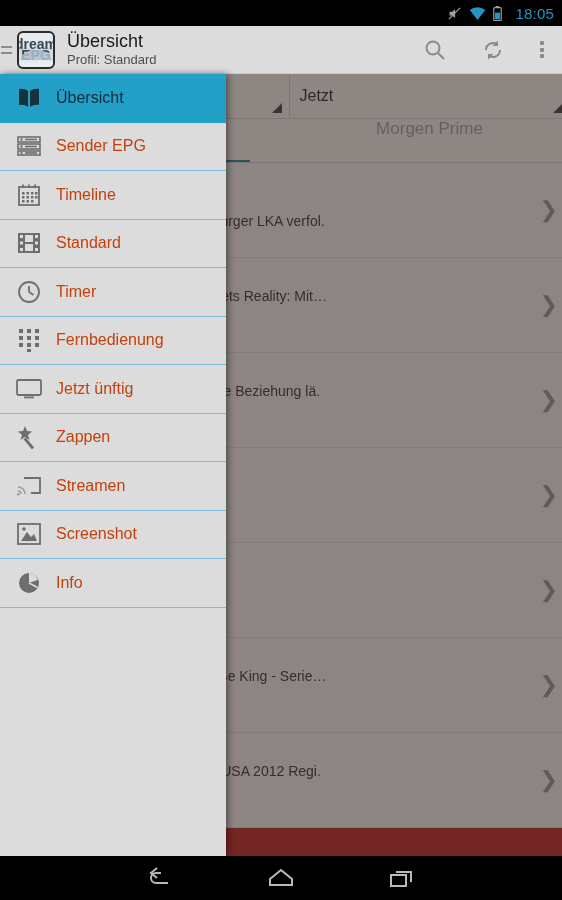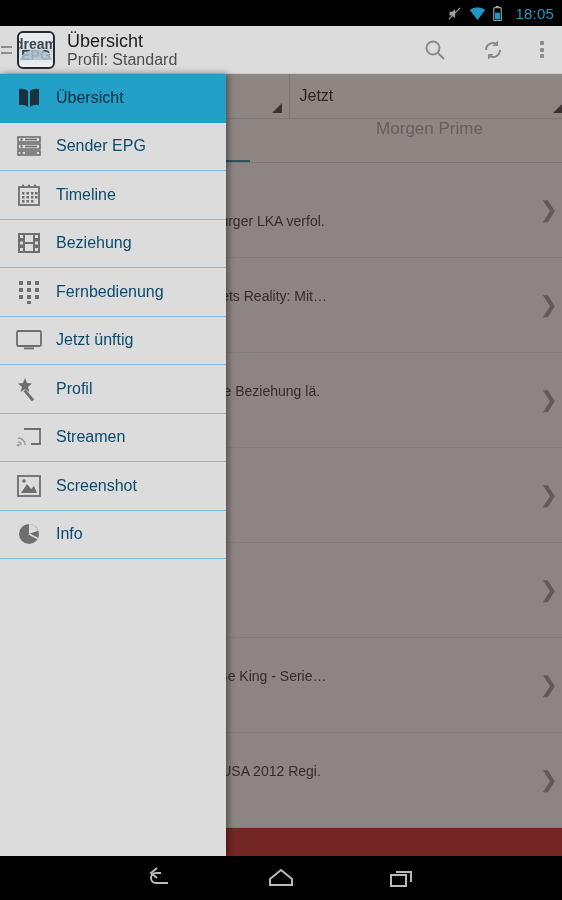--- a/index.html
+++ b/index.html
@@ -39,21 +39,21 @@
     justify-content: center; overflow: hidden; position: relative;
   }
   .app-logo span { font-size: 14px; color: #3a4750; line-height: 11px; font-weight: bold; }
   .logo-wave {
     position: absolute; left: -4px; right: -4px; top: 13px; height: 14px;
     background: radial-gradient(ellipse at 50% 120%, #aebfcc 0%, #aebfcc 55%, transparent 56%);
     opacity: .85;
   }
   .titles { margin-left: 12px; flex: 1; }
   .title-main { font-size: 18px; color: #1a1a1a; line-height: 21px; }
-  .title-sub { font-size: 16px; color: #4d4d4d; line-height: 16px; }
+  .title-sub { font-size: 13px; color: #4d4d4d; line-height: 16px; }
   .ab-actions { display: flex; align-items: center; gap: 0; }
   .ab-btn {
     width: 58px; height: 48px; display: flex;
     align-items: center; justify-content: center;
   }
   .ab-btn.overflow { width: 40px; }
   .dots i {
     display: block; width: 4px; height: 4px; background: #8a8a8a;
     border-radius: 1px; margin: 2.5px 0;
   }
@@ -115,21 +115,21 @@
   .nav-item {
     height: 48.5px; display: flex; align-items: center; padding-left: 14px;
     border-bottom: 1px solid #7fbde0;
   }
   .nav-item.selected { background: #23a0c8; border-bottom-color: #23a0c8; }
   .nav-item.first { border-top: none; }
   .nav-ico {
     width: 30px; height: 30px; margin-right: 12px;
     display: flex; align-items: center; justify-content: center; flex: none;
   }
-  .nav-label { font-size: 16px; color: #0c4a6e; }
+  .nav-label { font-size: 16px; color: #c2410c; }
   .nav-item.selected .nav-label { color: #0d2d39; }
 
   
   .navbar {
     position: absolute; bottom: 0; left: 0; width: 562px; height: 44px;
     background: #000; display: flex; align-items: center; justify-content: center;
   }
   .nav-btn { width: 120px; display: flex; align-items: center; justify-content: center; }
 </style>
 </head>
@@ -333,23 +333,33 @@
               <rect x="3" y="9.5" width="3" height="3"></rect>
               <rect x="3" y="16" width="3" height="3"></rect>
             <rect x="18" y="3" width="3" height="3"></rect>
               <rect x="18" y="9.5" width="3" height="3"></rect>
               <rect x="18" y="16" width="3" height="3"></rect>
             <rect x="8" y="3" width="8" height="7"></rect>
               <rect x="8" y="12" width="8" height="7"></rect>
           </g>
         </svg>
       </span>
-      <span class="nav-label">Beziehung</span>
-    </div>
-
+      <span class="nav-label">Standard</span>
+    </div>
+
+    <div class="nav-item">
+      <span class="nav-ico">
+        <svg width="24" height="24" viewBox="0 0 24 24">
+          <circle cx="12" cy="12" r="10" fill="none" stroke="#6e6e6e" stroke-width="1.8"></circle>
+          <line x1="12" y1="12" x2="12" y2="6" stroke="#6e6e6e" stroke-width="1.8"></line>
+          <line x1="12" y1="12" x2="16.5" y2="15" stroke="#6e6e6e" stroke-width="1.8"></line>
+        </svg>
+      </span>
+      <span class="nav-label">Timer</span>
+    </div>
 
     <div class="nav-item">
       <span class="nav-ico">
         <svg width="22" height="24" viewBox="0 0 22 24" fill="#6e6e6e">
           <rect x="1" y="1" width="4" height="4"></rect>
             <rect x="9" y="1" width="4" height="4"></rect>
             <rect x="17" y="1" width="4" height="4"></rect>
           <rect x="1" y="8" width="4" height="4"></rect>
             <rect x="9" y="8" width="4" height="4"></rect>
             <rect x="17" y="8" width="4" height="4"></rect>
@@ -372,21 +382,21 @@
       <span class="nav-label">Jetzt ünftig</span>
     </div>
 
     <div class="nav-item">
       <span class="nav-ico">
         <svg width="26" height="24" viewBox="0 0 26 24">
           <polygon points="9,1 11,6 16,6.5 12,10 13.5,15 9,12 4.5,15 6,10 2,6.5 7,6" fill="#6e6e6e"></polygon>
           <rect x="11" y="12" width="3" height="13" transform="rotate(-40 12.5 18)" fill="#6e6e6e"></rect>
         </svg>
       </span>
-      <span class="nav-label">Profil</span>
+      <span class="nav-label">Zappen</span>
     </div>
 
     <div class="nav-item">
       <span class="nav-ico">
         <svg width="26" height="22" viewBox="0 0 26 22">
           <path d="M8 3h16v15h-9" fill="none" stroke="#6e6e6e" stroke-width="1.8"></path>
           <path d="M2 12a7 7 0 0 1 7 7" fill="none" stroke="#9a9a9a" stroke-width="1.6"></path>
           <path d="M2 16a3 3 0 0 1 3 3" fill="none" stroke="#9a9a9a" stroke-width="1.6"></path>
           <circle cx="2.2" cy="19.3" r="1.3" fill="#9a9a9a"></circle>
         </svg>

